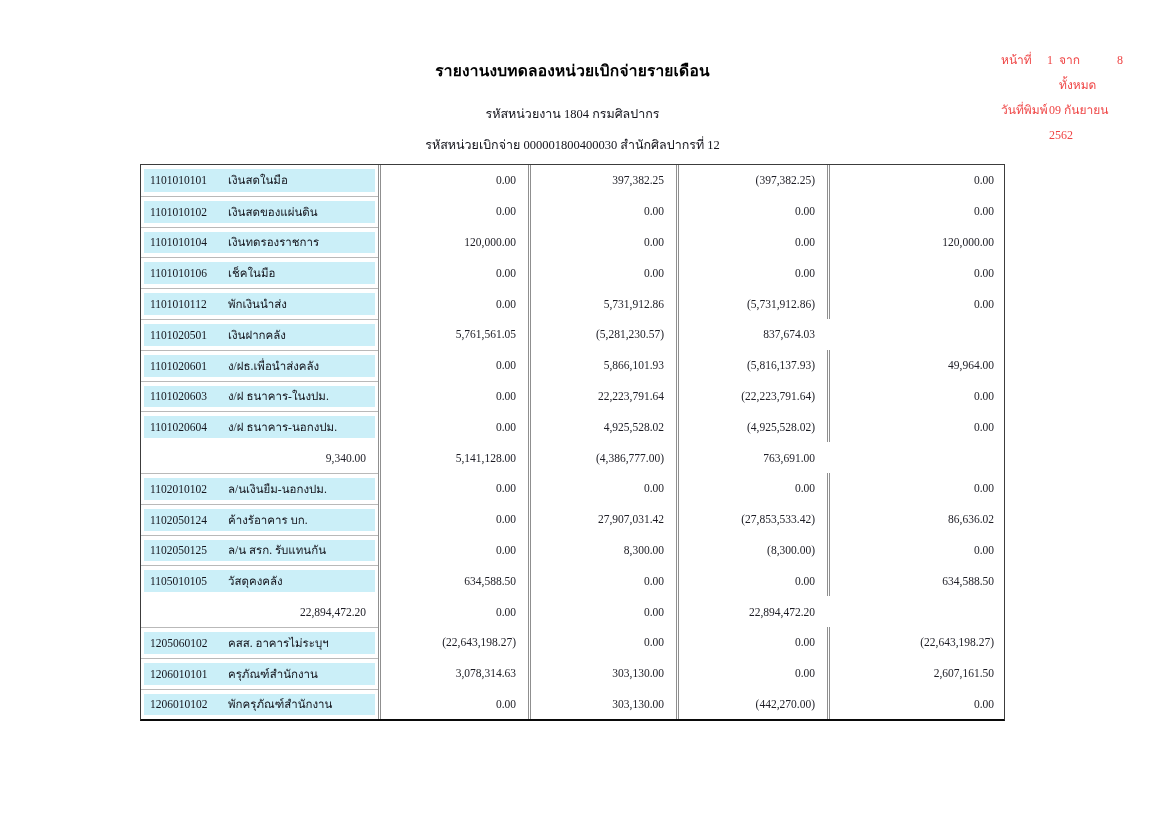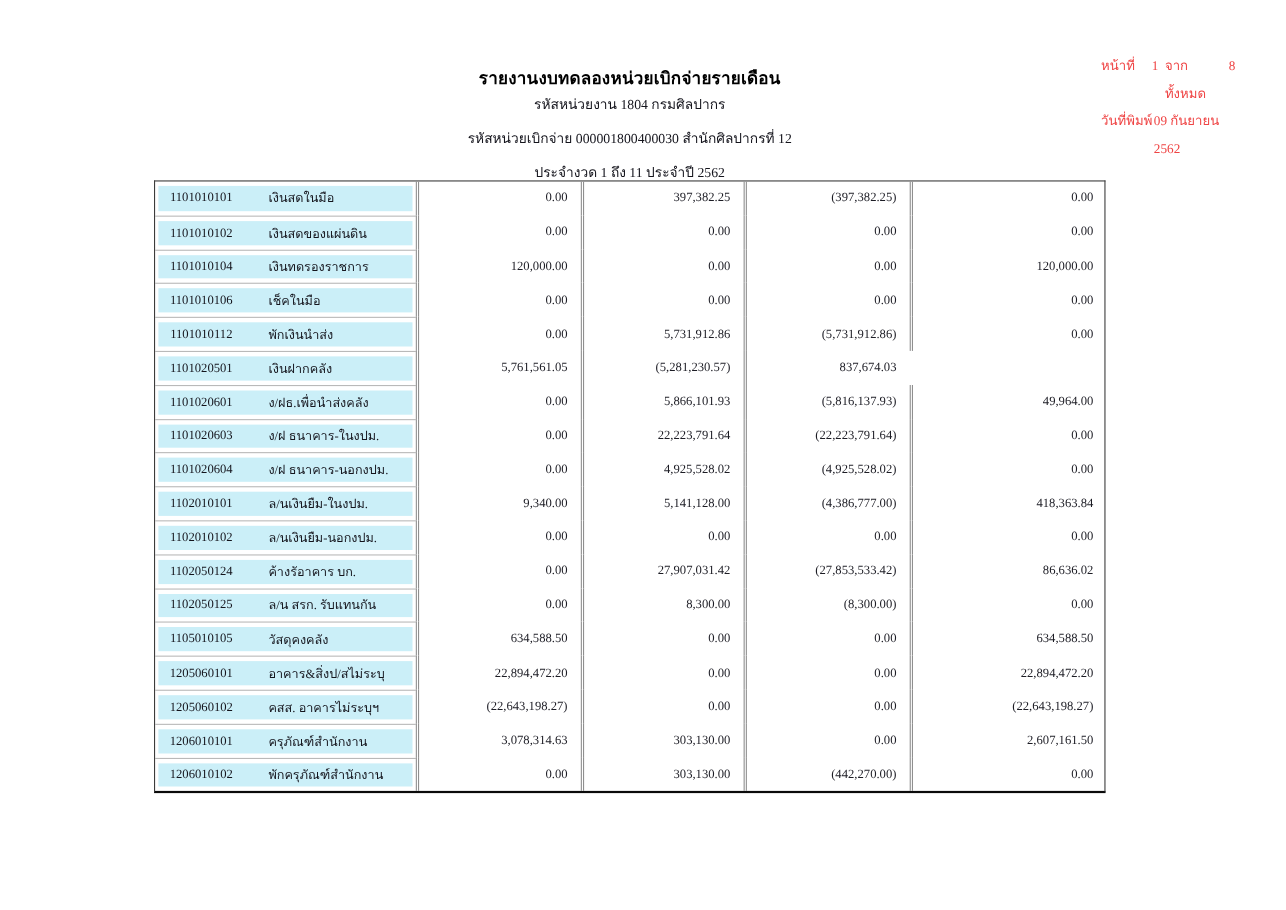--- a/index.html
+++ b/index.html
@@ -32,21 +32,21 @@
   .report-head {
     position: absolute;
     left: 140px; top: 58px;
     width: 865px;
     text-align: center;
   }
   .report-title {
     font-size: 15.5px;
     font-weight: bold;
     letter-spacing: .2px;
-    margin-bottom: 2px;
+    margin-bottom: 21px;
     color: #000000;
   }
   .report-sub {
     font-size: 12.5px;
     margin-bottom: 11px;
     color: #14141c;
   }
 
   
   .report-table {
@@ -80,24 +80,23 @@
   .row + .row .cell-name { border-top: 1px solid #b9b9b9; }
   .name-band {
     flex: 1; height: 100%;
     background: var(--band-bg, #CBEFF8);
     display: flex; align-items: center;
     padding-left: 6px;
     font-size: 11.5px;
     color: #14141c;
     white-space: nowrap;
     overflow: hidden;
-    text-align: center;
   }
   .acct-code { width: 66px; flex: none; }
-  .acct-name { margin-left: 28px; }
+  .acct-name { margin-left: 12px; }
 
   .cell-num {
     justify-content: flex-end;
     padding-right: 12px;
     font-size: 11.5px;
     color: #1c1c24;
     white-space: nowrap;
   }
 </style>
 </head>
@@ -226,30 +225,24 @@
             <span class="acct-code">1101020604</span>
             <span class="acct-name">ง/ฝ ธนาคาร-นอกงปม.</span>
           </div>
         </div>
         <div class="cell cell-num">0.00</div>
         <div class="cell cell-num">4,925,528.02</div>
         <div class="cell cell-num">(4,925,528.02)</div>
         <div class="cell cell-num">0.00</div>
       </div>
       <div class="row grid-row">
-        <div class="cell cell-name">
-          <div class="name-band">
-            <span class="acct-code">1102010101</span>
-            <span class="acct-name">ล/นเงินยืม-ในงปม.</span>
-          </div>
-        </div>
         <div class="cell cell-num">9,340.00</div>
         <div class="cell cell-num">5,141,128.00</div>
         <div class="cell cell-num">(4,386,777.00)</div>
-        <div class="cell cell-num">418,363.84</div>
+        <div class="cell cell-num">763,691.00</div>
       </div>
       <div class="row grid-row">
         <div class="cell cell-name">
           <div class="name-band">
             <span class="acct-code">1102010102</span>
             <span class="acct-name">ล/นเงินยืม-นอกงปม.</span>
           </div>
         </div>
         <div class="cell cell-num">0.00</div>
         <div class="cell cell-num">0.00</div>
@@ -286,26 +279,20 @@
             <span class="acct-code">1105010105</span>
             <span class="acct-name">วัสดุคงคลัง</span>
           </div>
         </div>
         <div class="cell cell-num">634,588.50</div>
         <div class="cell cell-num">0.00</div>
         <div class="cell cell-num">0.00</div>
         <div class="cell cell-num">634,588.50</div>
       </div>
       <div class="row grid-row">
-        <div class="cell cell-name">
-          <div class="name-band">
-            <span class="acct-code">1205060101</span>
-            <span class="acct-name">อาคาร&amp;สิ่งป/สไม่ระบุ</span>
-          </div>
-        </div>
         <div class="cell cell-num">22,894,472.20</div>
         <div class="cell cell-num">0.00</div>
         <div class="cell cell-num">0.00</div>
         <div class="cell cell-num">22,894,472.20</div>
       </div>
       <div class="row grid-row">
         <div class="cell cell-name">
           <div class="name-band">
             <span class="acct-code">1205060102</span>
             <span class="acct-name">คสส. อาคารไม่ระบุฯ</span>

